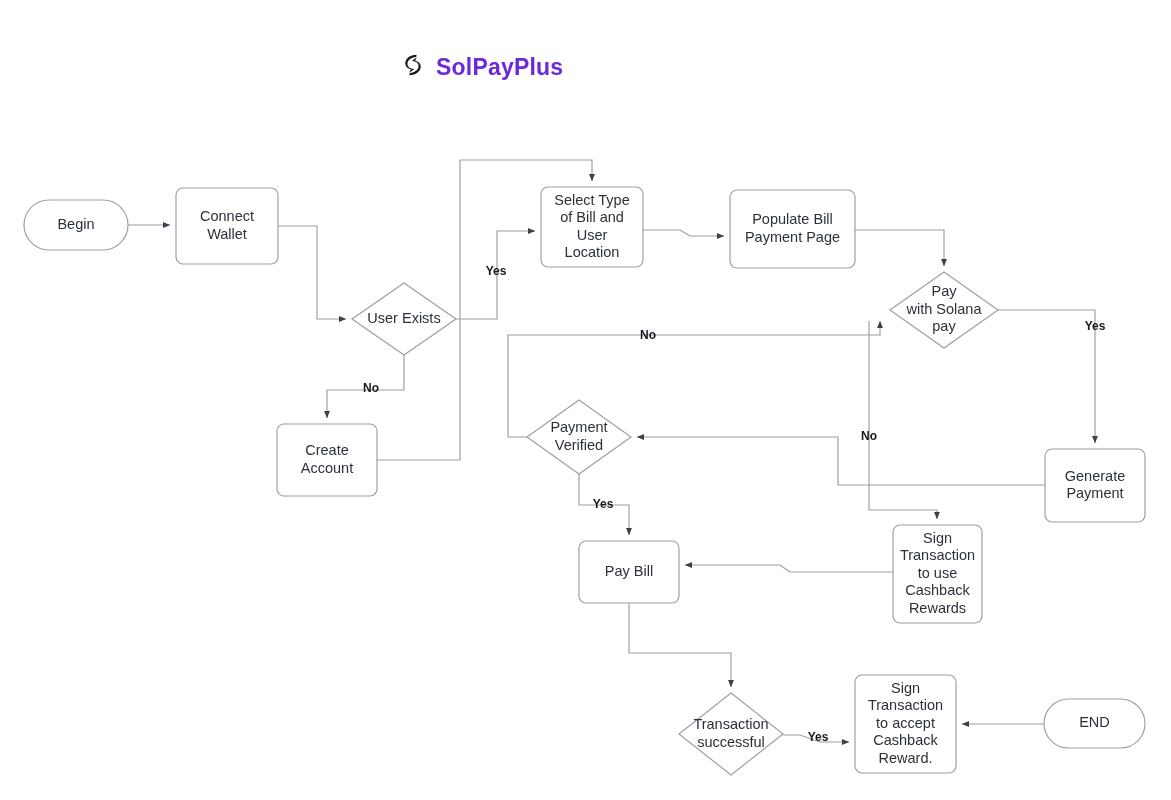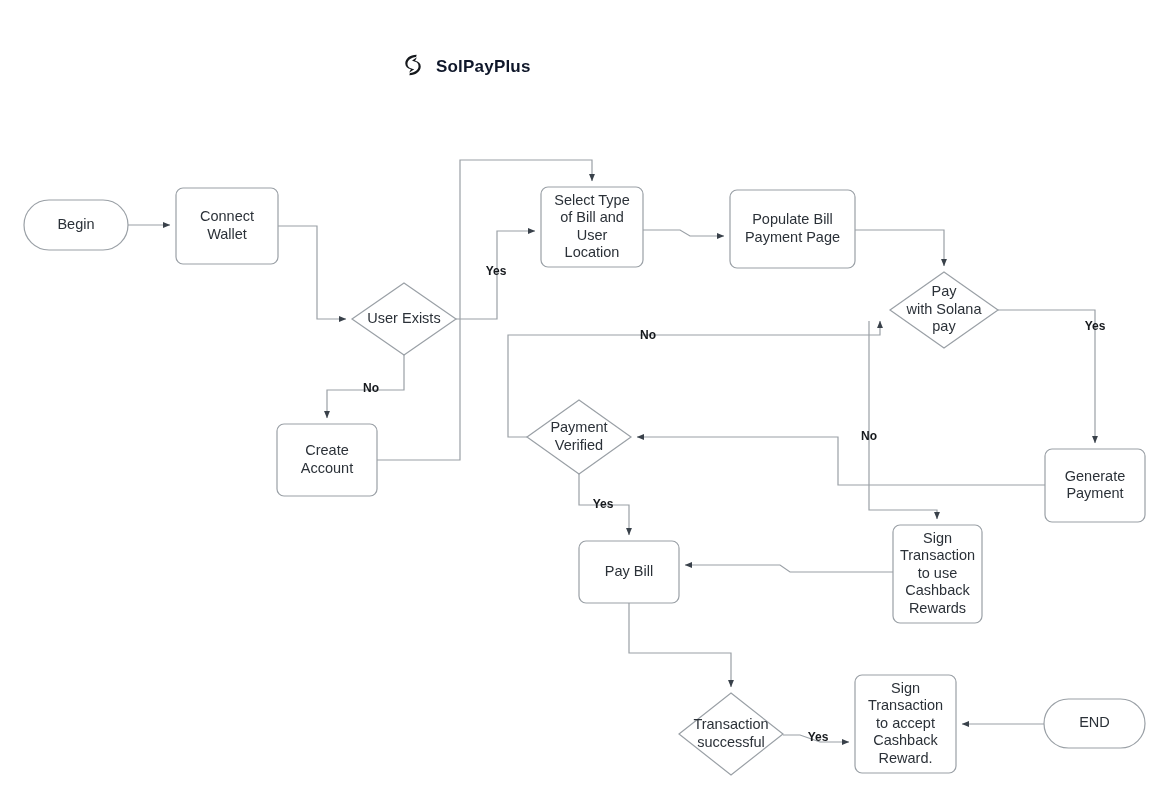--- a/index.html
+++ b/index.html
@@ -1,19 +1,19 @@
 <!DOCTYPE html>
 <html><head>
 <meta charset="utf-8">
 <style>
   html,body{margin:0;padding:0;background:#ffffff;}
   body{width:1171px;height:800px;font-family:"Liberation Sans",sans-serif;overflow:hidden;}
   #stage{position:relative;width:1171px;height:800px;background:#fff;}
   .brand{position:absolute;left:400px;top:52px;display:flex;align-items:center;gap:10px;}
-  .brand-name{font-size:17px;font-weight:bold;color:#0f172a;letter-spacing:.2px;}
+  .brand-name{font-size:23px;font-weight:bold;color:#6d28d9;letter-spacing:.2px;}
   svg{position:absolute;left:0;top:0;}
   .node-box{fill:#ffffff;stroke:#9aa0a6;stroke-width:1.2;}
   .node-diamond{fill:#ffffff;stroke:#9aa0a6;stroke-width:1.2;}
   .edge{fill:none;stroke:#9aa0a6;stroke-width:1.2;}
   .node-text{font-family:"Liberation Sans",sans-serif;font-size:14.5px;fill:#2b3138;text-anchor:middle;dominant-baseline:middle;}
   .edge-label{font-family:"Liberation Sans",sans-serif;font-size:12px;font-weight:bold;fill:#16191d;text-anchor:middle;dominant-baseline:middle;}
 </style>
 </head>
 <body>
 

